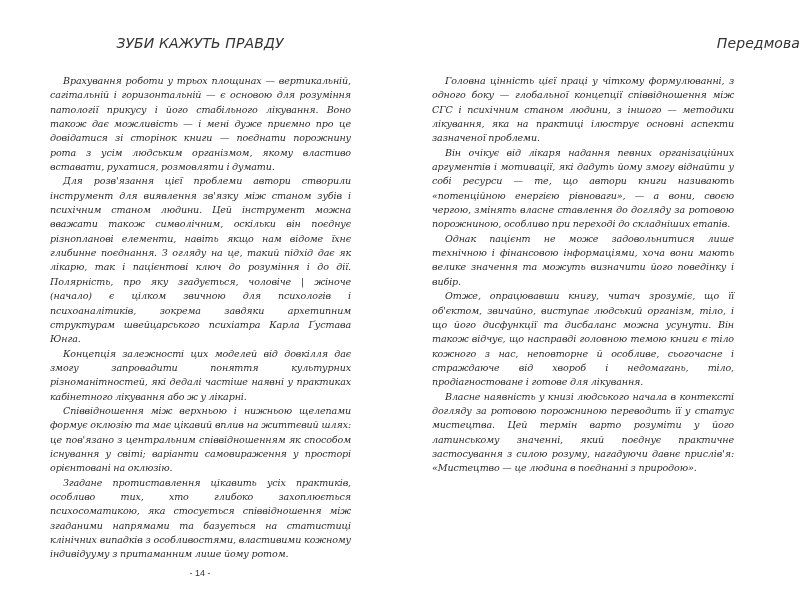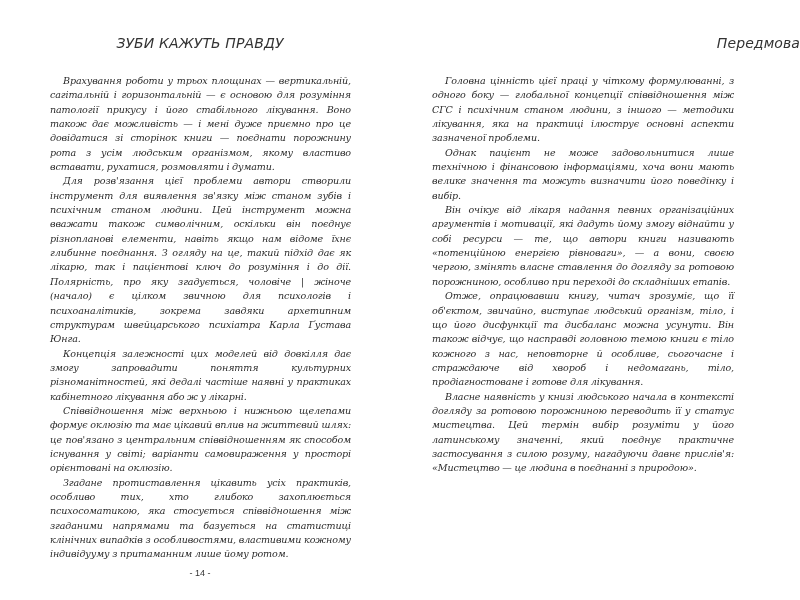--- a/index.html
+++ b/index.html
@@ -62,18 +62,18 @@
     <p>Згадане протиставлення цікавить усіх практиків, особливо тих, хто глибоко захоплюється психосоматикою, яка стосується співвідношення між згаданими напрямами та базується на статистиці клінічних випадків з особливостями, властивими кожному індивідууму з притаманним лише йому ротом.</p>
 
   </div>
   <div class="folio">- 14 -</div>
 </div>
 
 <div class="page right">
   <div class="running-head">Передмова</div>
   <div class="body-text">
     <p>Головна цінність цієї праці у чіткому формулюванні, з одного боку — глобальної концепції співвідношення між СГС і психічним станом людини, з іншого — методики лікування, яка на практиці ілюструє основні аспекти зазначеної проблеми.</p>
+    <p>Він очікує від лікаря надання певних організаційних аргументів і мотивації, які дадуть йому змогу віднайти у собі ресурси — те, що автори книги називають «потенційною енергією рівноваги», — а вони, своєю чергою, змінять власне ставлення до догляду за ротовою порожниною, особливо при переході до складніших етапів.</p>
     <p>Однак пацієнт не може задовольнитися лише технічною і фінансовою інформаціями, хоча вони мають велике значення та можуть визначити його поведінку і вибір.</p>
-    <p>Він очікує від лікаря надання певних організаційних аргументів і мотивації, які дадуть йому змогу віднайти у собі ресурси — те, що автори книги називають «потенційною енергією рівноваги», — а вони, своєю чергою, змінять власне ставлення до догляду за ротовою порожниною, особливо при переході до складніших етапів.</p>
     <p>Отже, опрацювавши книгу, читач зрозуміє, що її об'єктом, звичайно, виступає людський організм, тіло, і що його дисфункції та дисбаланс можна усунути. Він також відчує, що насправді головною темою книги є тіло кожного з нас, неповторне й особливе, сьогочасне і страждаюче від хвороб і недомагань, тіло, продіагностоване і готове для лікування.</p>
-    <p>Власне наявність у книзі людського начала в контексті догляду за ротовою порожниною переводить її у статус мистецтва. Цей термін вибір розуміти у його латинському значенні, який поєднує практичне застосування з силою розуму, нагадуючи давнє прислів'я: «Мистецтво — це людина в поєднанні з природою».</p>
+    <p>Власне наявність у книзі людського начала в контексті догляду за ротовою порожниною переводить її у статус мистецтва. Цей термін варто розуміти у його латинському значенні, який поєднує практичне застосування з силою розуму, нагадуючи давнє прислів'я: «Мистецтво — це людина в поєднанні з природою».</p>
   </div>
 </div>
 
 </body></html>

